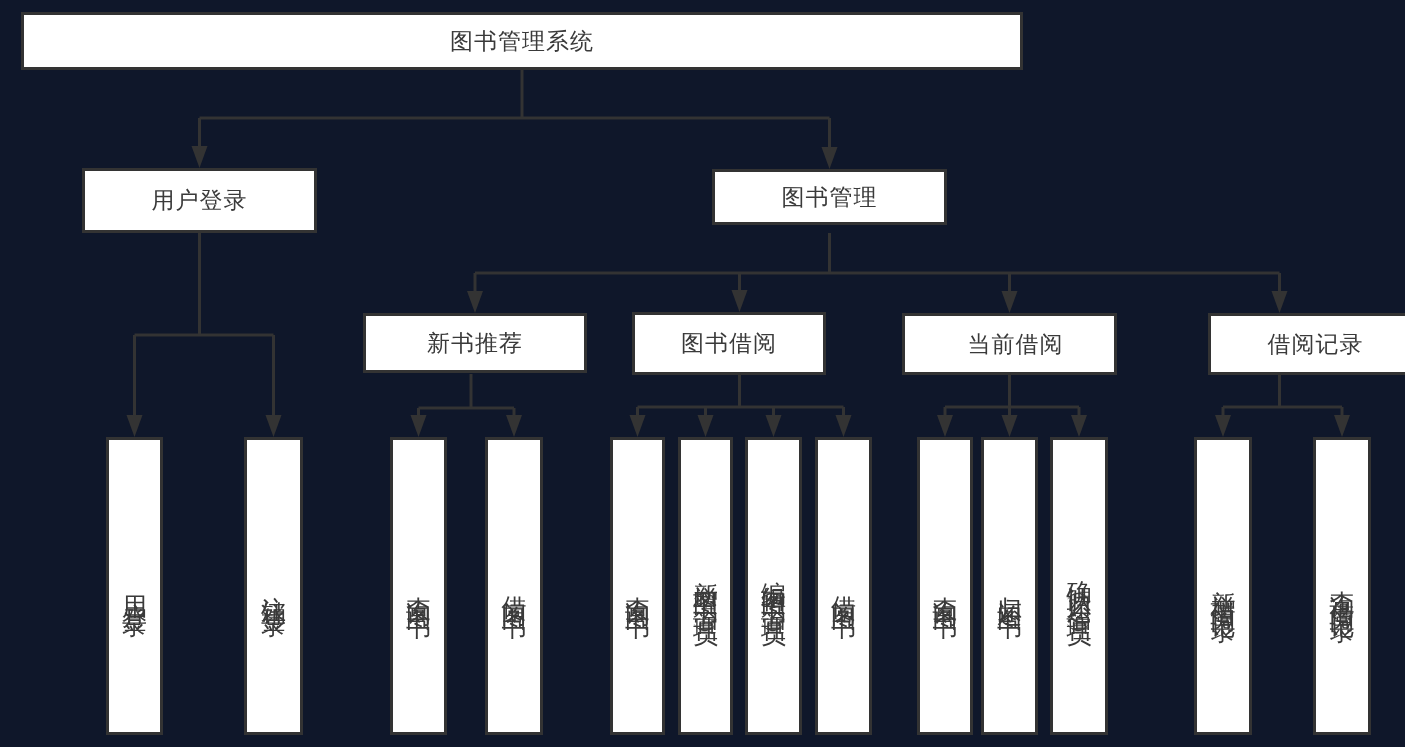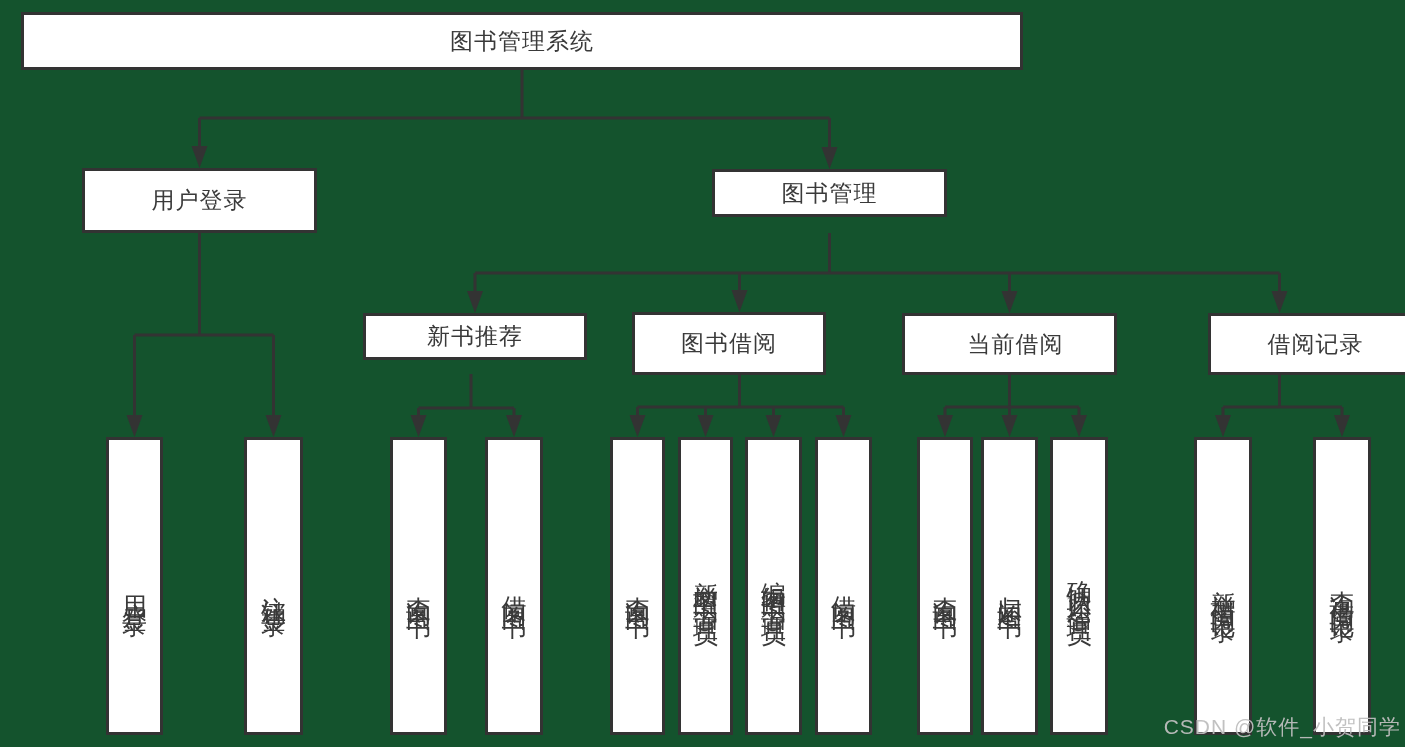--- a/index.html
+++ b/index.html
@@ -1,19 +1,19 @@
 <!DOCTYPE html>
 <html><head>
 <meta charset="utf-8">
 <style>
   html,body{margin:0;padding:0;background:#ffffff;}
   #stage{
     position:relative;
     width:1405px;height:747px;
-    background:#14532d;
+    background:#0f172a;
     font-family:"Liberation Sans","DejaVu Sans",sans-serif;
     overflow:hidden;
   }
   #connectors{position:absolute;left:0;top:0;z-index:1;}
   .node{
     position:absolute;
     box-sizing:border-box;
     border:3px solid #333333;
     background:#ffffff;
     color:#3a3a3a;
@@ -110,23 +110,23 @@
         <line x1="1223" y1="407" x2="1223" y2="419"></line>
         <polygon points="1215,415 1231,415 1223,437" fill="#333333" stroke="none"></polygon>
         <line x1="1342" y1="407" x2="1342" y2="419"></line>
         <polygon points="1334,415 1350,415 1342,437" fill="#333333" stroke="none"></polygon>
       </g>
     </svg>
 
   <div class="node" style="left:21px;top:12px;width:1002px;height:58px;">图书管理系统</div>
 
   <div class="node" style="left:82px;top:168px;width:235px;height:65px;">用户登录</div>
-  <div class="node" style="left:712px;top:169px;width:235px;height:48px;">图书管理</div>
+  <div class="node" style="left:712px;top:169px;width:235px;height:56px;">图书管理</div>
 
-  <div class="node" style="left:363px;top:313px;width:224px;height:47px;">新书推荐</div>
+  <div class="node" style="left:363px;top:313px;width:224px;height:60px;">新书推荐</div>
   <div class="node" style="left:632px;top:312px;width:194px;height:63px;">图书借阅</div>
   <div class="node" style="left:902px;top:313px;width:215px;height:62px;padding-left:12px;">当前借阅</div>
   <div class="node" style="left:1172px;top:313px;width:215px;height:62px;margin-left:36px;">借阅记录</div>
 
   <div class="node vnode" style="left:106px;top:437px;width:57px;height:298px;">用户登录</div>
   <div class="node vnode" style="left:244px;top:437px;width:59px;height:298px;">注销登录</div>
 
   <div class="node vnode" style="left:390px;top:437px;width:57px;height:298px;">查询图书</div>
   <div class="node vnode" style="left:485px;top:437px;width:58px;height:298px;">借阅图书</div>
 
@@ -135,14 +135,13 @@
   <div class="node vnode" style="left:745px;top:437px;width:57px;height:298px;">编辑图书（管理员）</div>
   <div class="node vnode" style="left:815px;top:437px;width:57px;height:298px;">借阅图书</div>
 
   <div class="node vnode" style="left:917px;top:437px;width:56px;height:298px;">查询图书</div>
   <div class="node vnode" style="left:981px;top:437px;width:57px;height:298px;">归还图书</div>
   <div class="node vnode" style="left:1050px;top:437px;width:58px;height:298px;">确认归还（管理员）</div>
 
   <div class="node vnode" style="left:1194px;top:437px;width:58px;height:298px;">新增借阅记录</div>
   <div class="node vnode" style="left:1313px;top:437px;width:58px;height:298px;">查询借阅记录</div>
 
-  <div class="watermark">CSDN @软件_小贺同学</div>
 </div>
 
 </body></html>

